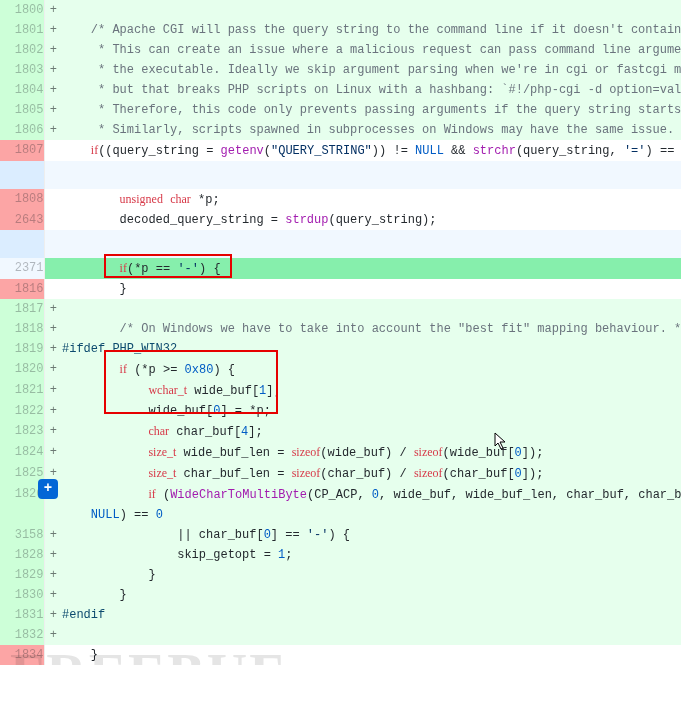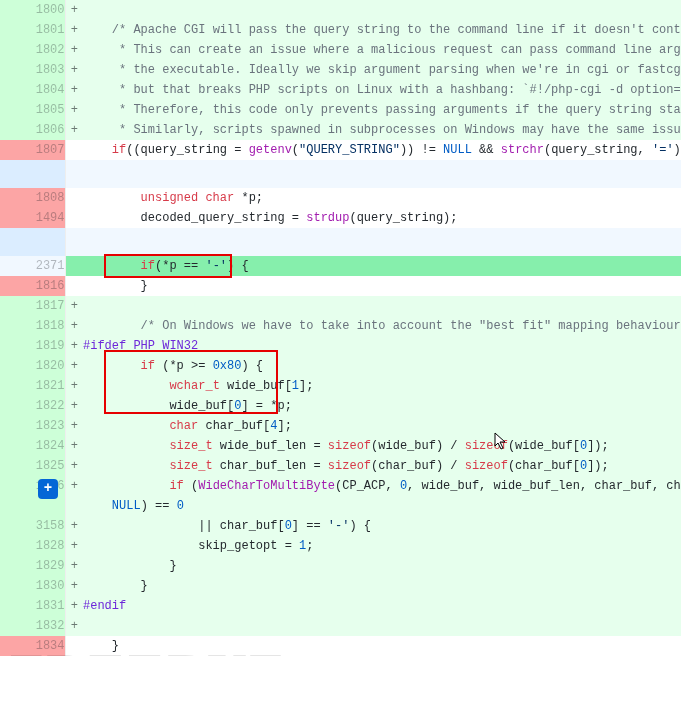--- a/index.html
+++ b/index.html
@@ -12,21 +12,21 @@
     width: 681px;
     position: relative;
   }
   .diff-table {
     border-collapse: collapse;
     width: 100%;
     table-layout: fixed;
   }
   .diff-table td { padding: 0; vertical-align: top; }
   .line-num {
-    width: 65px;
+    width: 44px;
     text-align: right;
     padding: 0 10px 0 0;
     color: rgba(27,31,35,0.3);
     font-size: 12px;
     line-height: 20px;
     user-select: none;
     border-right: 1px solid #eee;
   }
   .marker {
     width: 18px;
@@ -43,25 +43,25 @@
     color: #24292e;
   }
   .row-add .line-num { background: #cdffd8; }
   .row-add .marker, .row-add .code { background: #e6ffed; }
   .row-ctx .line-num { background: #fca5a5; }
   .row-hl  .line-num { background: #f1f8ff; }
   .row-hl  .marker, .row-hl .code { background: #86efac; }
   .row-trunc td { background: #f1f8ff; height: 28px; }
   .row-trunc .line-num { background: #dbedff; }
   .cm  { color: #6a737d; }
-  .kw  { color: #d73a49; }
+  .kw  { color: #d73a49; font-family: Liberation Serif, serif; }
   .fn  { color: #a21caf; }
   .str { color: #032f62; }
   .num { color: #005cc5; }
-  .pp  { color: #6d28d9; }
+  .pp  { color: #0c4a6e; }
   .red-box {
     position: absolute;
     border: 2px solid #e60000;
     pointer-events: none;
   }
   .add-btn {
     position: absolute;
     left: 38px;
     width: 20px; height: 20px;
     background: #0366d6;
@@ -140,21 +140,21 @@
         <td class="line-num"></td>
         <td class="marker"></td>
         <td class="code"></td>
       </tr>
       <tr class="row-ctx">
         <td class="line-num">1808</td>
         <td class="marker"></td>
         <td class="code">        <span class="kw">unsigned</span> <span class="kw">char</span> *p;</td>
       </tr>
       <tr class="row-ctx">
-        <td class="line-num">1494</td>
+        <td class="line-num">2643</td>
         <td class="marker"></td>
         <td class="code">        decoded_query_string = <span class="fn">strdup</span>(query_string);</td>
       </tr>
       <tr class="row-trunc">
         <td class="line-num"></td>
         <td class="marker"></td>
         <td class="code"></td>
       </tr>
       <tr class="row-hl">
         <td class="line-num">2371</td>

